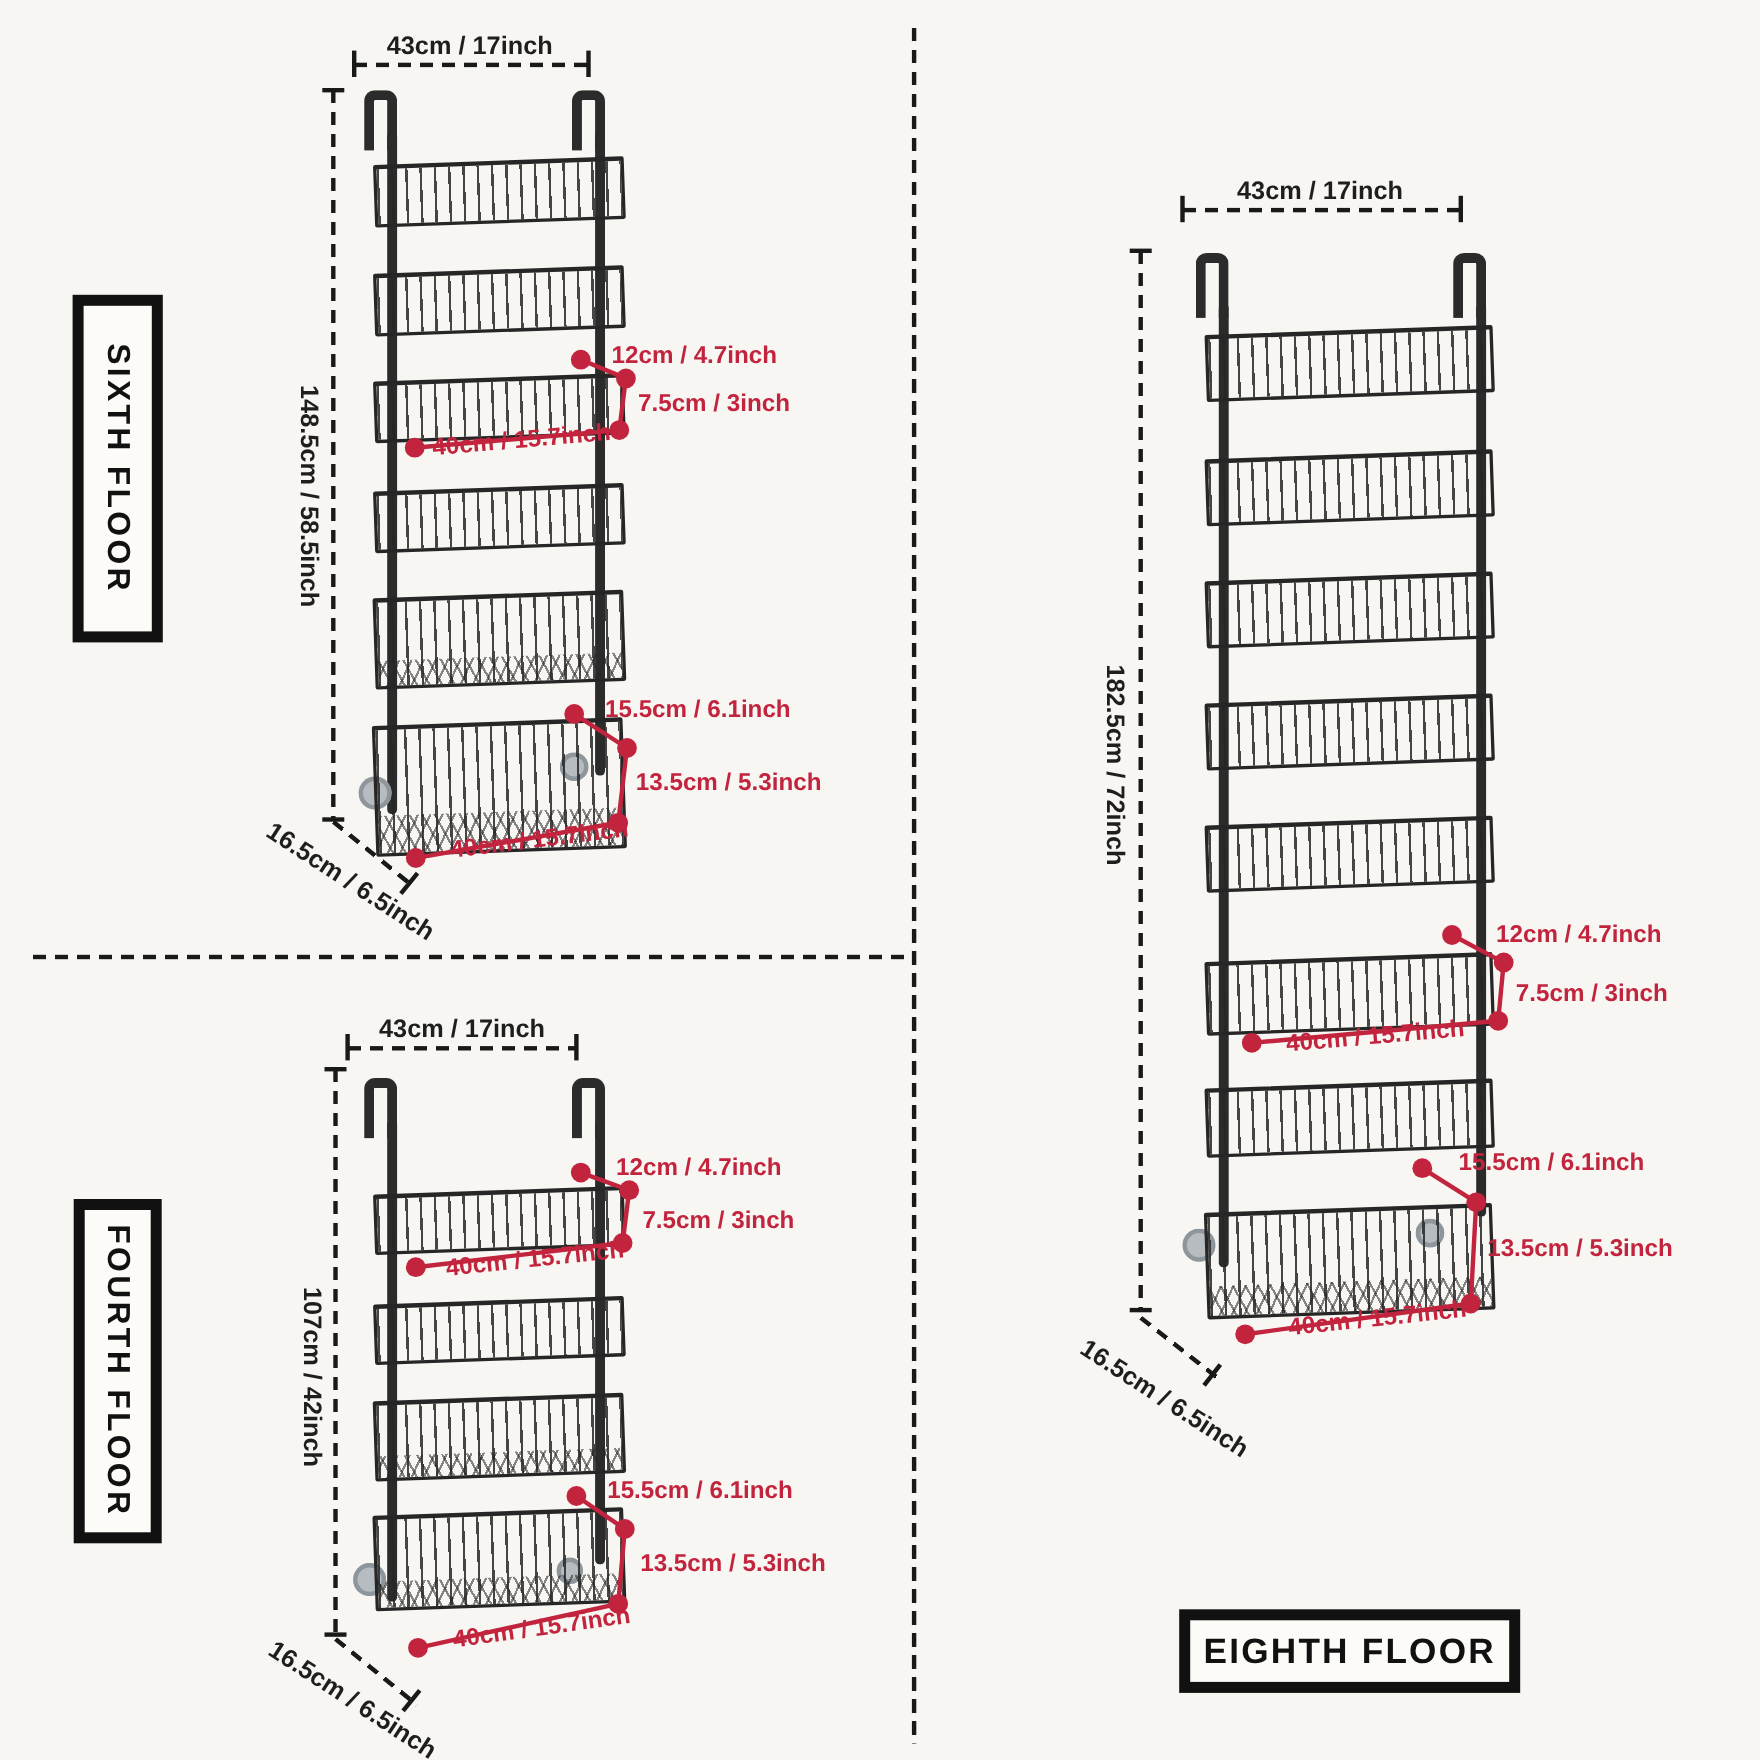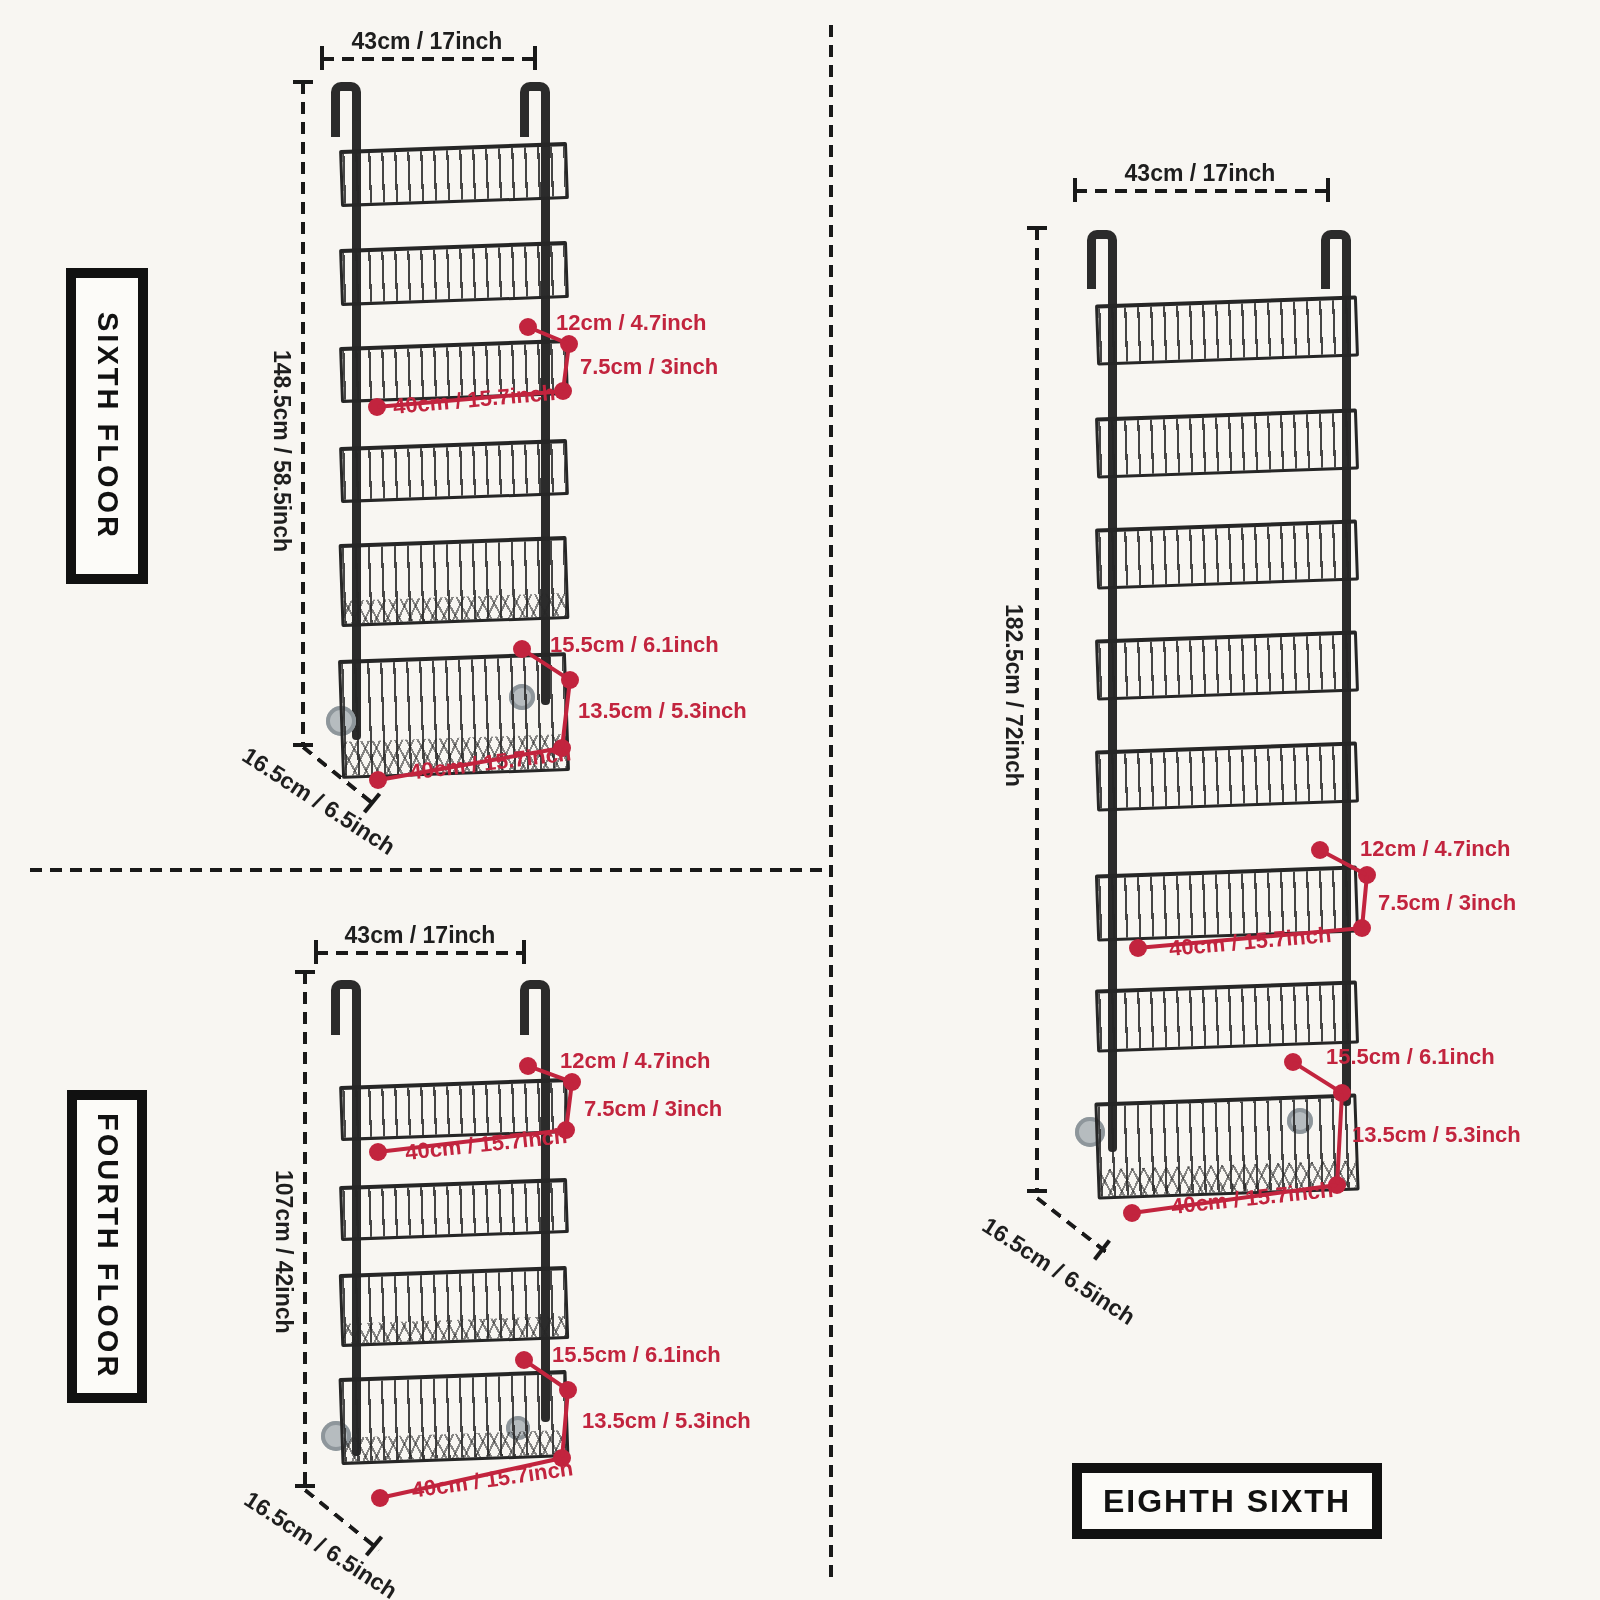--- a/index.html
+++ b/index.html
@@ -155,21 +155,21 @@
     <div class="rline" style="left:524px;top:1358px;width:53px;transform:rotate(34.3deg);"></div>
     <div class="rline" style="left:568px;top:1388px;width:68px;transform:rotate(95deg);"></div>
     <div class="rline" style="left:380px;top:1496px;width:186px;transform:rotate(-12.4deg);"></div>
     <div class="dimr" style="left:552px;top:1342px;">15.5cm / 6.1inch</div>
     <div class="dimr" style="left:582px;top:1408px;">13.5cm / 5.3inch</div>
     <div class="dimr" style="left:410px;top:1478px;transform:rotate(-8deg);">40cm / 15.7inch</div>
   </div>
 
   <div>
     <div class="lblbox" style="left:1072px;top:1463px;width:290px;height:56px;">
-      <span class="t h">EIGHTH SIXTH</span>
+      <span class="t h">EIGHTH FLOOR</span>
     </div>
 
     <div class="dimb center" style="left:1100px;top:160px;">43cm / 17inch</div>
     <div class="hdash" style="left:1075px;top:189px;width:253px;"></div>
     <div class="tickv" style="left:1073px;top:178px;"></div>
     <div class="tickv" style="left:1326px;top:178px;"></div>
 
     <div class="vdash" style="left:1035px;top:228px;height:963px;"></div>
     <div class="tickh" style="left:1027px;top:226px;"></div>
     <div class="tickh" style="left:1027px;top:1189px;"></div>

